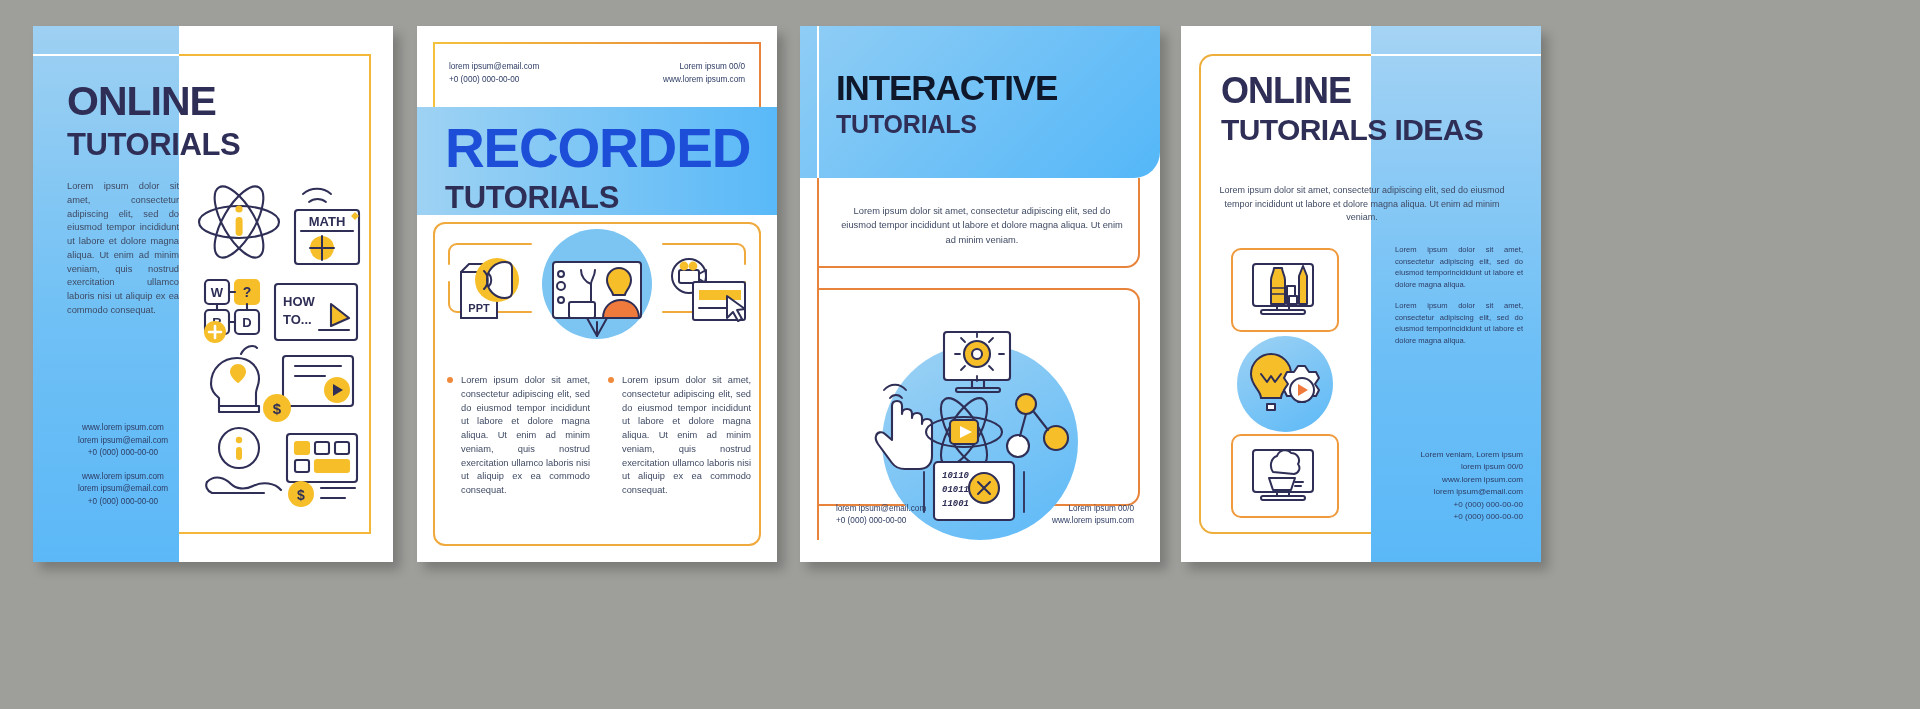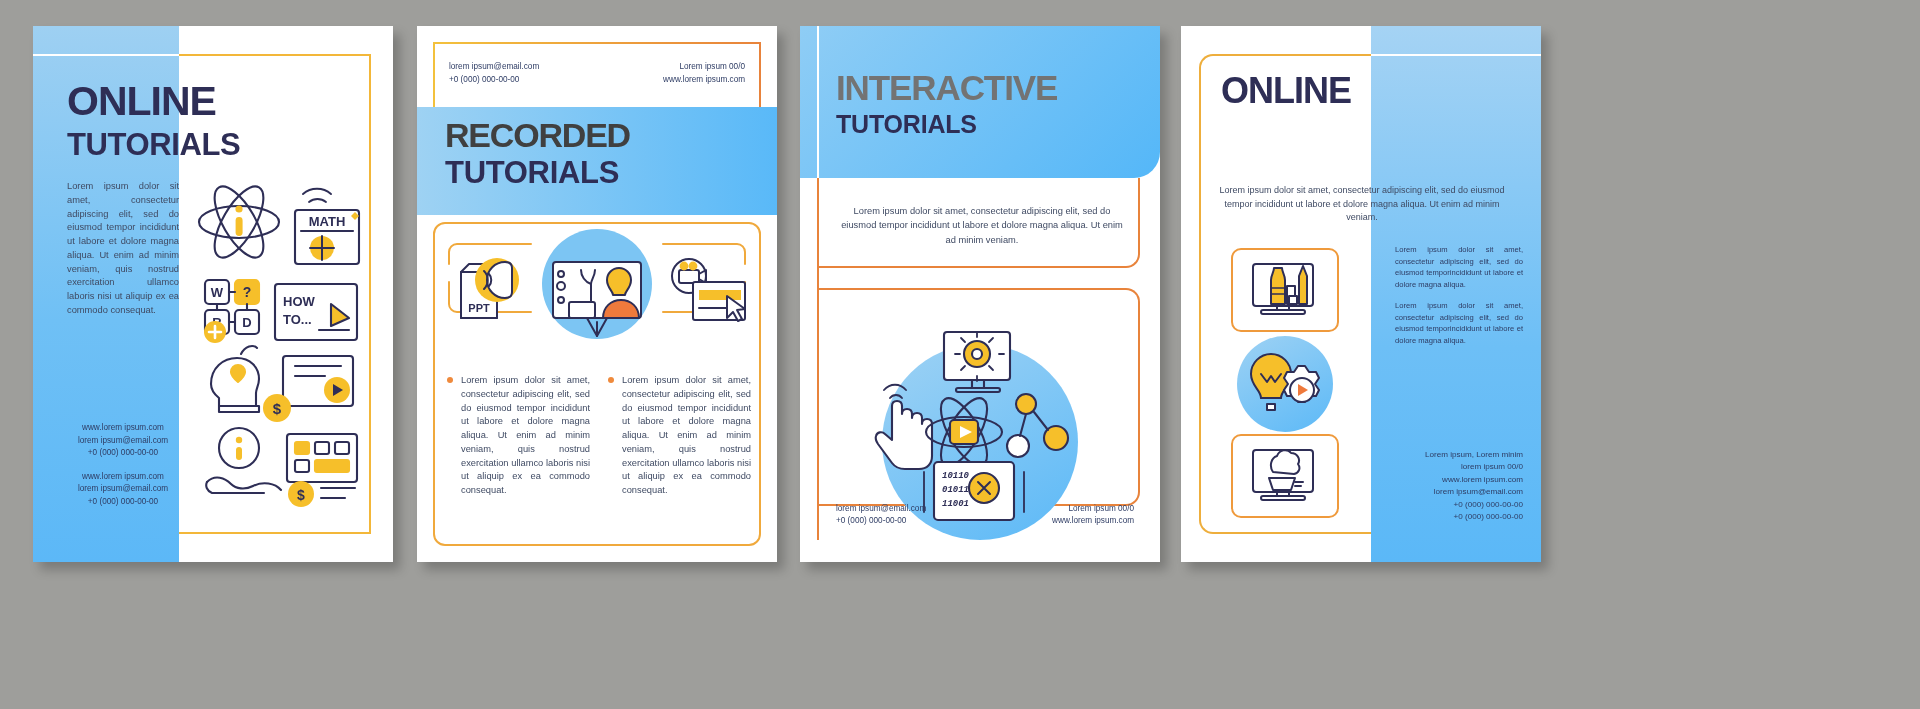--- a/index.html
+++ b/index.html
@@ -90,21 +90,21 @@
     font-size: 8.2px; color: #2e3c64; line-height: 1.6;
   }
   #p2 .hdrmeta .r { text-align: right; }
   #p2 .bluebar {
     position: absolute; left: 0; top: 81px; width: 100%; height: 108px;
     background: linear-gradient(90deg,#9ed2f3 0%,#59b9f8 100%);
   }
   #p2 .bigtitle {
     position: absolute; left: 28px; top: 90px; width: 310px;
   }
-  #p2 .bt1 { font-size: 34px; font-weight: 700; color:#404040; letter-spacing:-1.2px; }
+  #p2 .bt1 { font-size: 55px; font-weight: 700; color:#1d4ed8; letter-spacing:-1.2px; }
   #p2 .bt2 { font-size: 31px; font-weight: 700; color:#2e2e56; letter-spacing:-0.3px; margin-top: 0px;}
   #p2 .icons { position: absolute; left: 24px; top: 196px; right: 24px; height: 120px; }
   #p2 .botbox {
     position: absolute; left: 16px; top: 196px; right: 16px; bottom: 16px;
     border: 2px solid #f0a93c; border-radius: 12px;
   }
   #p2 .cols {
     position: absolute; left: 30px; right: 26px; top: 348px;
     display: flex; gap: 18px;
   }
@@ -122,21 +122,21 @@
   }
   #p3 .wsep {
     position: absolute; left: 17px; top: 0; width: 2px; height: 152px;
     background: #ffffff;
   }
   #p3 .oline-v {
     position: absolute; left: 17px; top: 152px; bottom: 22px; width: 2px;
     background: #e8833b;
   }
   #p3 .t-title { position: absolute; left: 36px; top: 42px; width: 300px; }
-  #p3 .tt1 { font-size: 35px; font-weight: 700; color:#737373; letter-spacing:-1.1px; }
+  #p3 .tt1 { font-size: 35px; font-weight: 700; color:#0f172a; letter-spacing:-1.1px; }
   #p3 .tt2 { font-size: 25px; font-weight: 700; color:#2e2e56; letter-spacing:-0.2px; margin-top: 2px; }
   #p3 .descbox {
     position: absolute; left: 17px; top: 152px; right: 20px; height: 90px;
     border: 2px solid #e8833b; border-top: none;
     border-bottom-right-radius: 14px; border-bottom-left-radius: 0;
   }
   #p3 .desc {
     position: absolute; left: 38px; right: 34px; top: 178px;
     font-size: 9.3px; color: #3f4a63; line-height: 1.55; text-align: center;
   }
@@ -459,20 +459,21 @@
     </div>
   </div>
 
   <div class="panel" id="p4">
     <div class="rightband"></div>
     <div class="wline"></div>
     <div class="obox"></div>
 
     <div class="title">
       <div class="t1">ONLINE</div>
+      <div class="t2">TUTORIALS IDEAS</div>
     </div>
 
     <div class="desc">Lorem ipsum dolor sit amet, consectetur adipiscing elit, sed do eiusmod tempor incididunt ut labore et dolore magna aliqua. Ut enim ad minim veniam.</div>
 
     <div class="sidecol">
       <p>Lorem ipsum dolor sit amet, consectetur adipiscing elit, sed do eiusmod temporincididunt ut labore et dolore magna aliqua.</p>
       <p>Lorem ipsum dolor sit amet, consectetur adipiscing elit, sed do eiusmod temporincididunt ut labore et dolore magna aliqua.</p>
     </div>
 
     <div class="iconcol">
@@ -504,21 +505,21 @@
           <path d="M46 224c-4-6-2-14 4-16 2-6 10-8 14-3 6 0 10 6 7 11 3 4 1 9-4 10z" fill="#fff" stroke="#2e2e56"></path>
           <path d="M42 230h26l-4 12H46z" fill="#fff" stroke="#2e2e56"></path>
           <path d="M68 234h8M68 238h6"></path>
           <path d="M40 248h32M50 244v4M62 244v4"></path>
           <rect x="34" y="248" width="44" height="4" rx="2"></rect>
         </g>
       </svg>
     </div>
 
     <div class="foot">
-      <div>Lorem ipsum, Lorem minim</div>
+      <div>Lorem veniam, Lorem ipsum</div>
       <div>lorem ipsum 00/0</div>
       <div>www.lorem ipsum.com</div>
       <div>lorem ipsum@email.com</div>
       <div>+0 (000) 000-00-00</div>
       <div>+0 (000) 000-00-00</div>
     </div>
   </div>
 
 </div>
 

